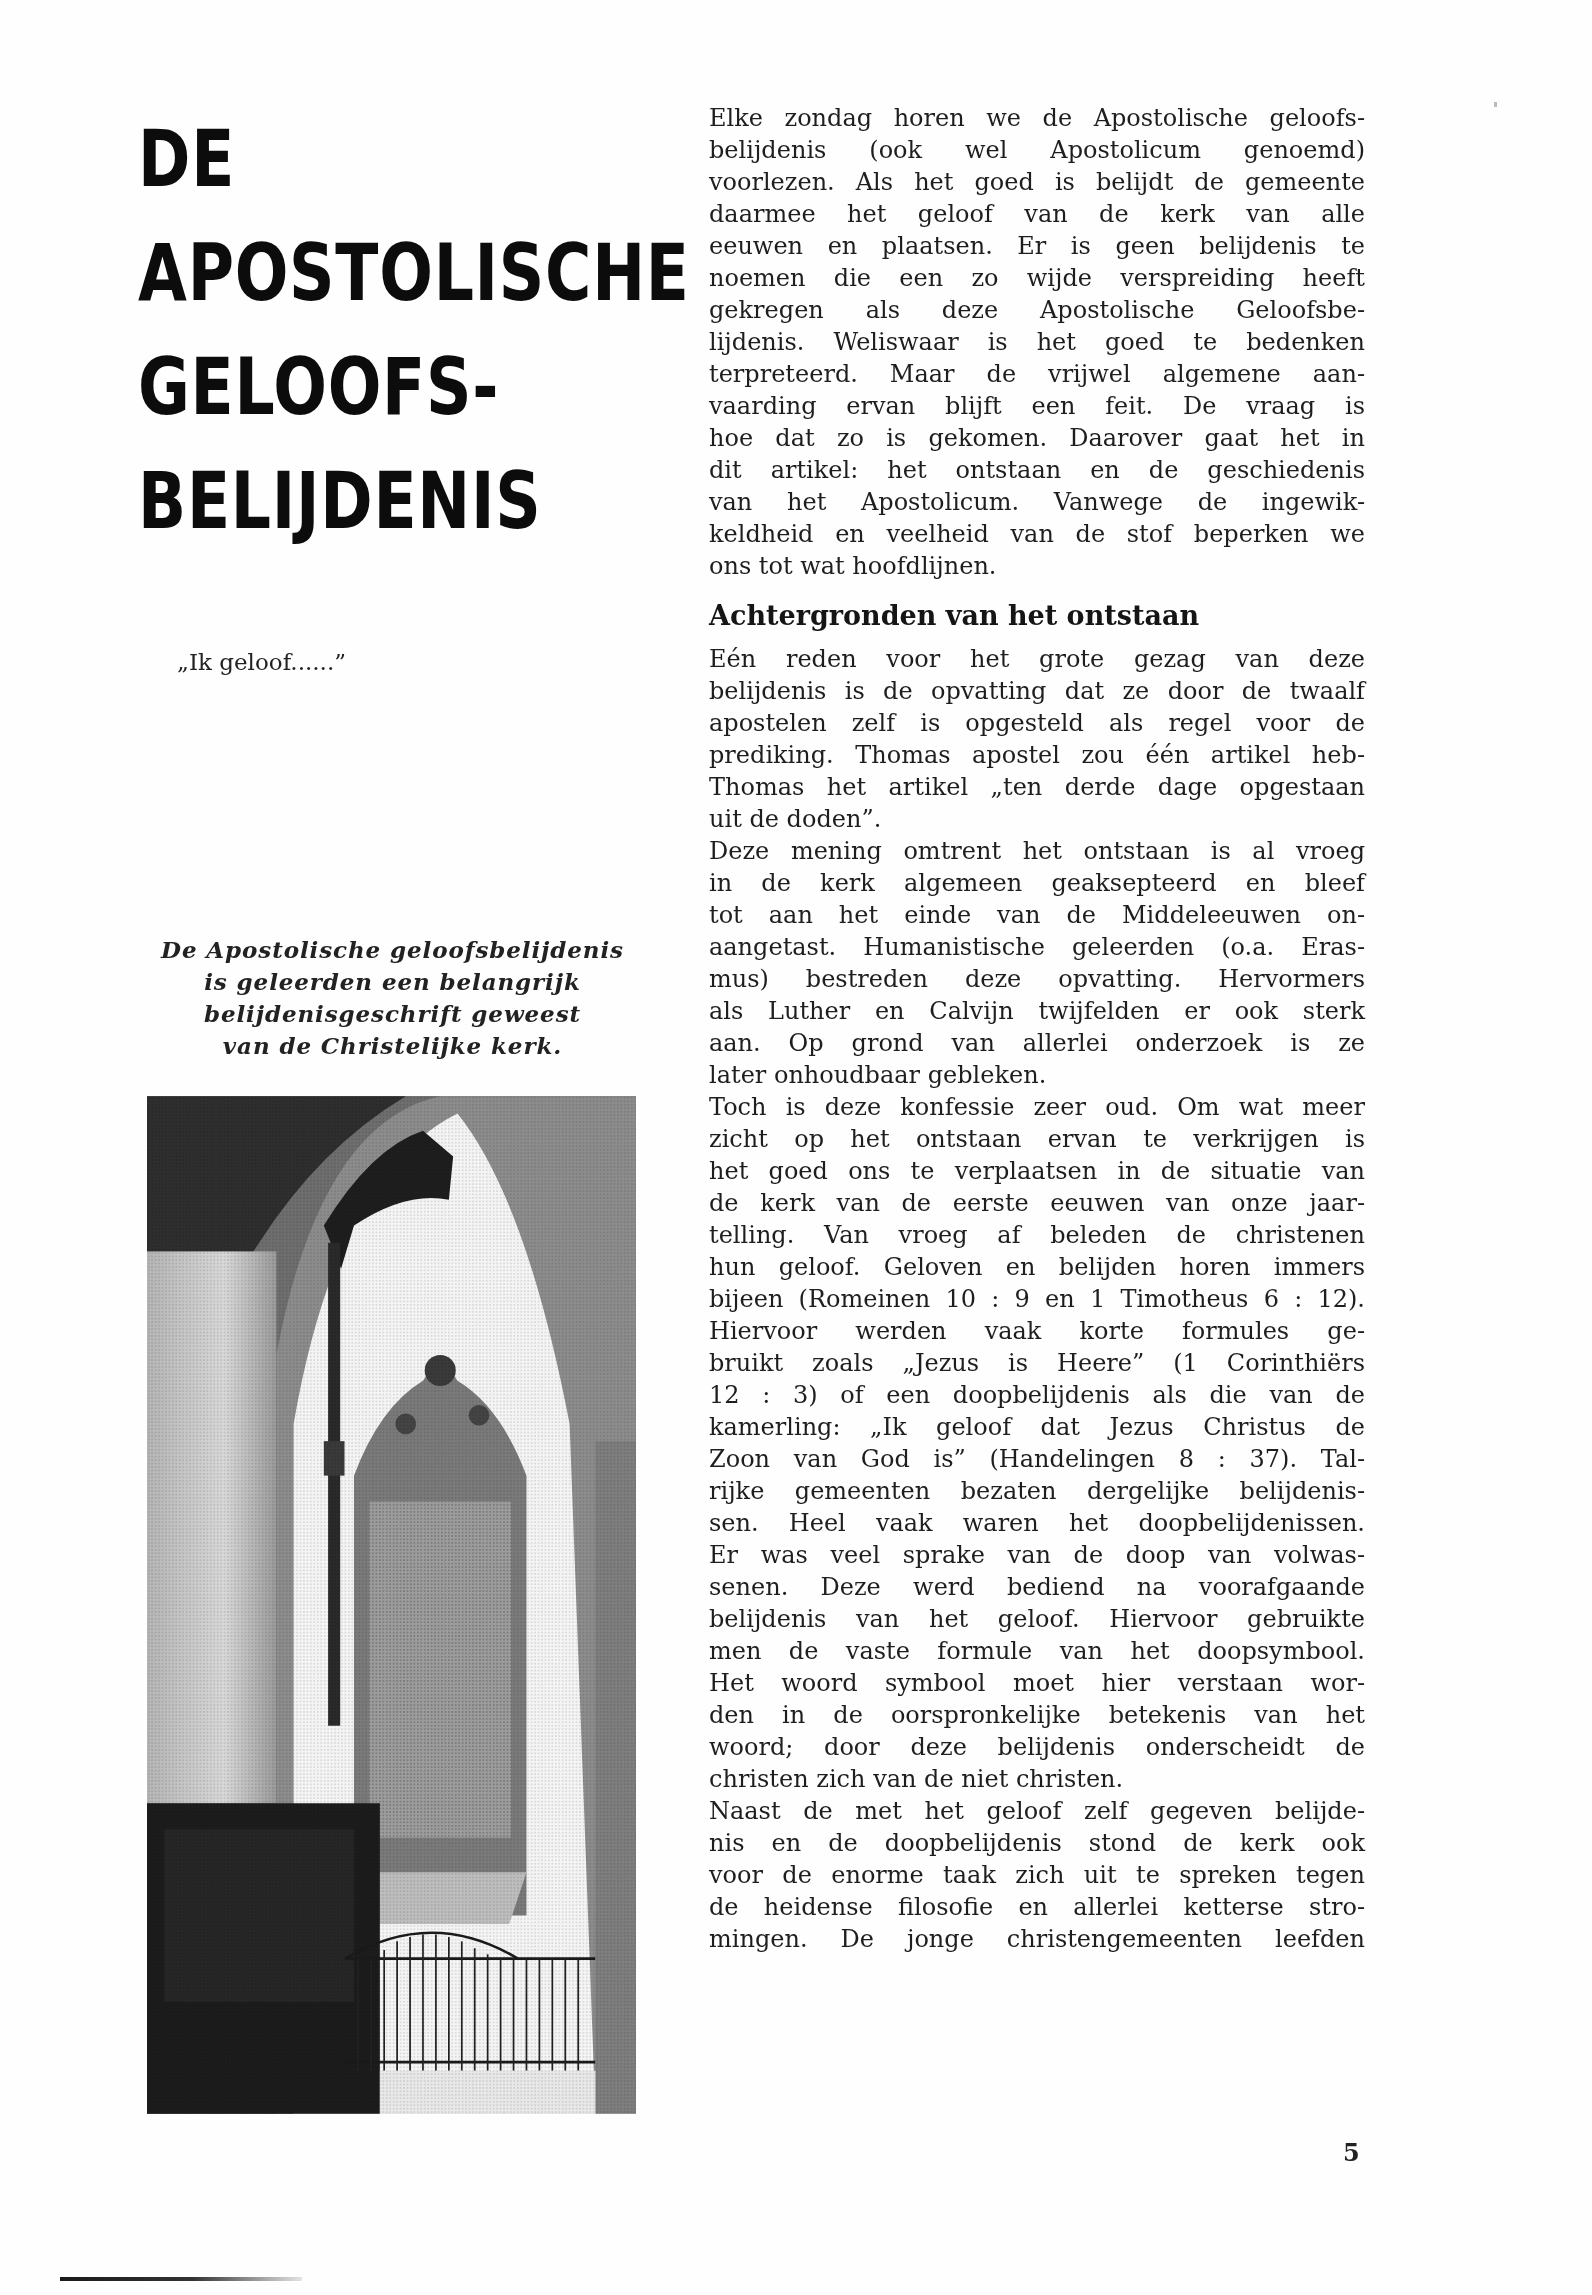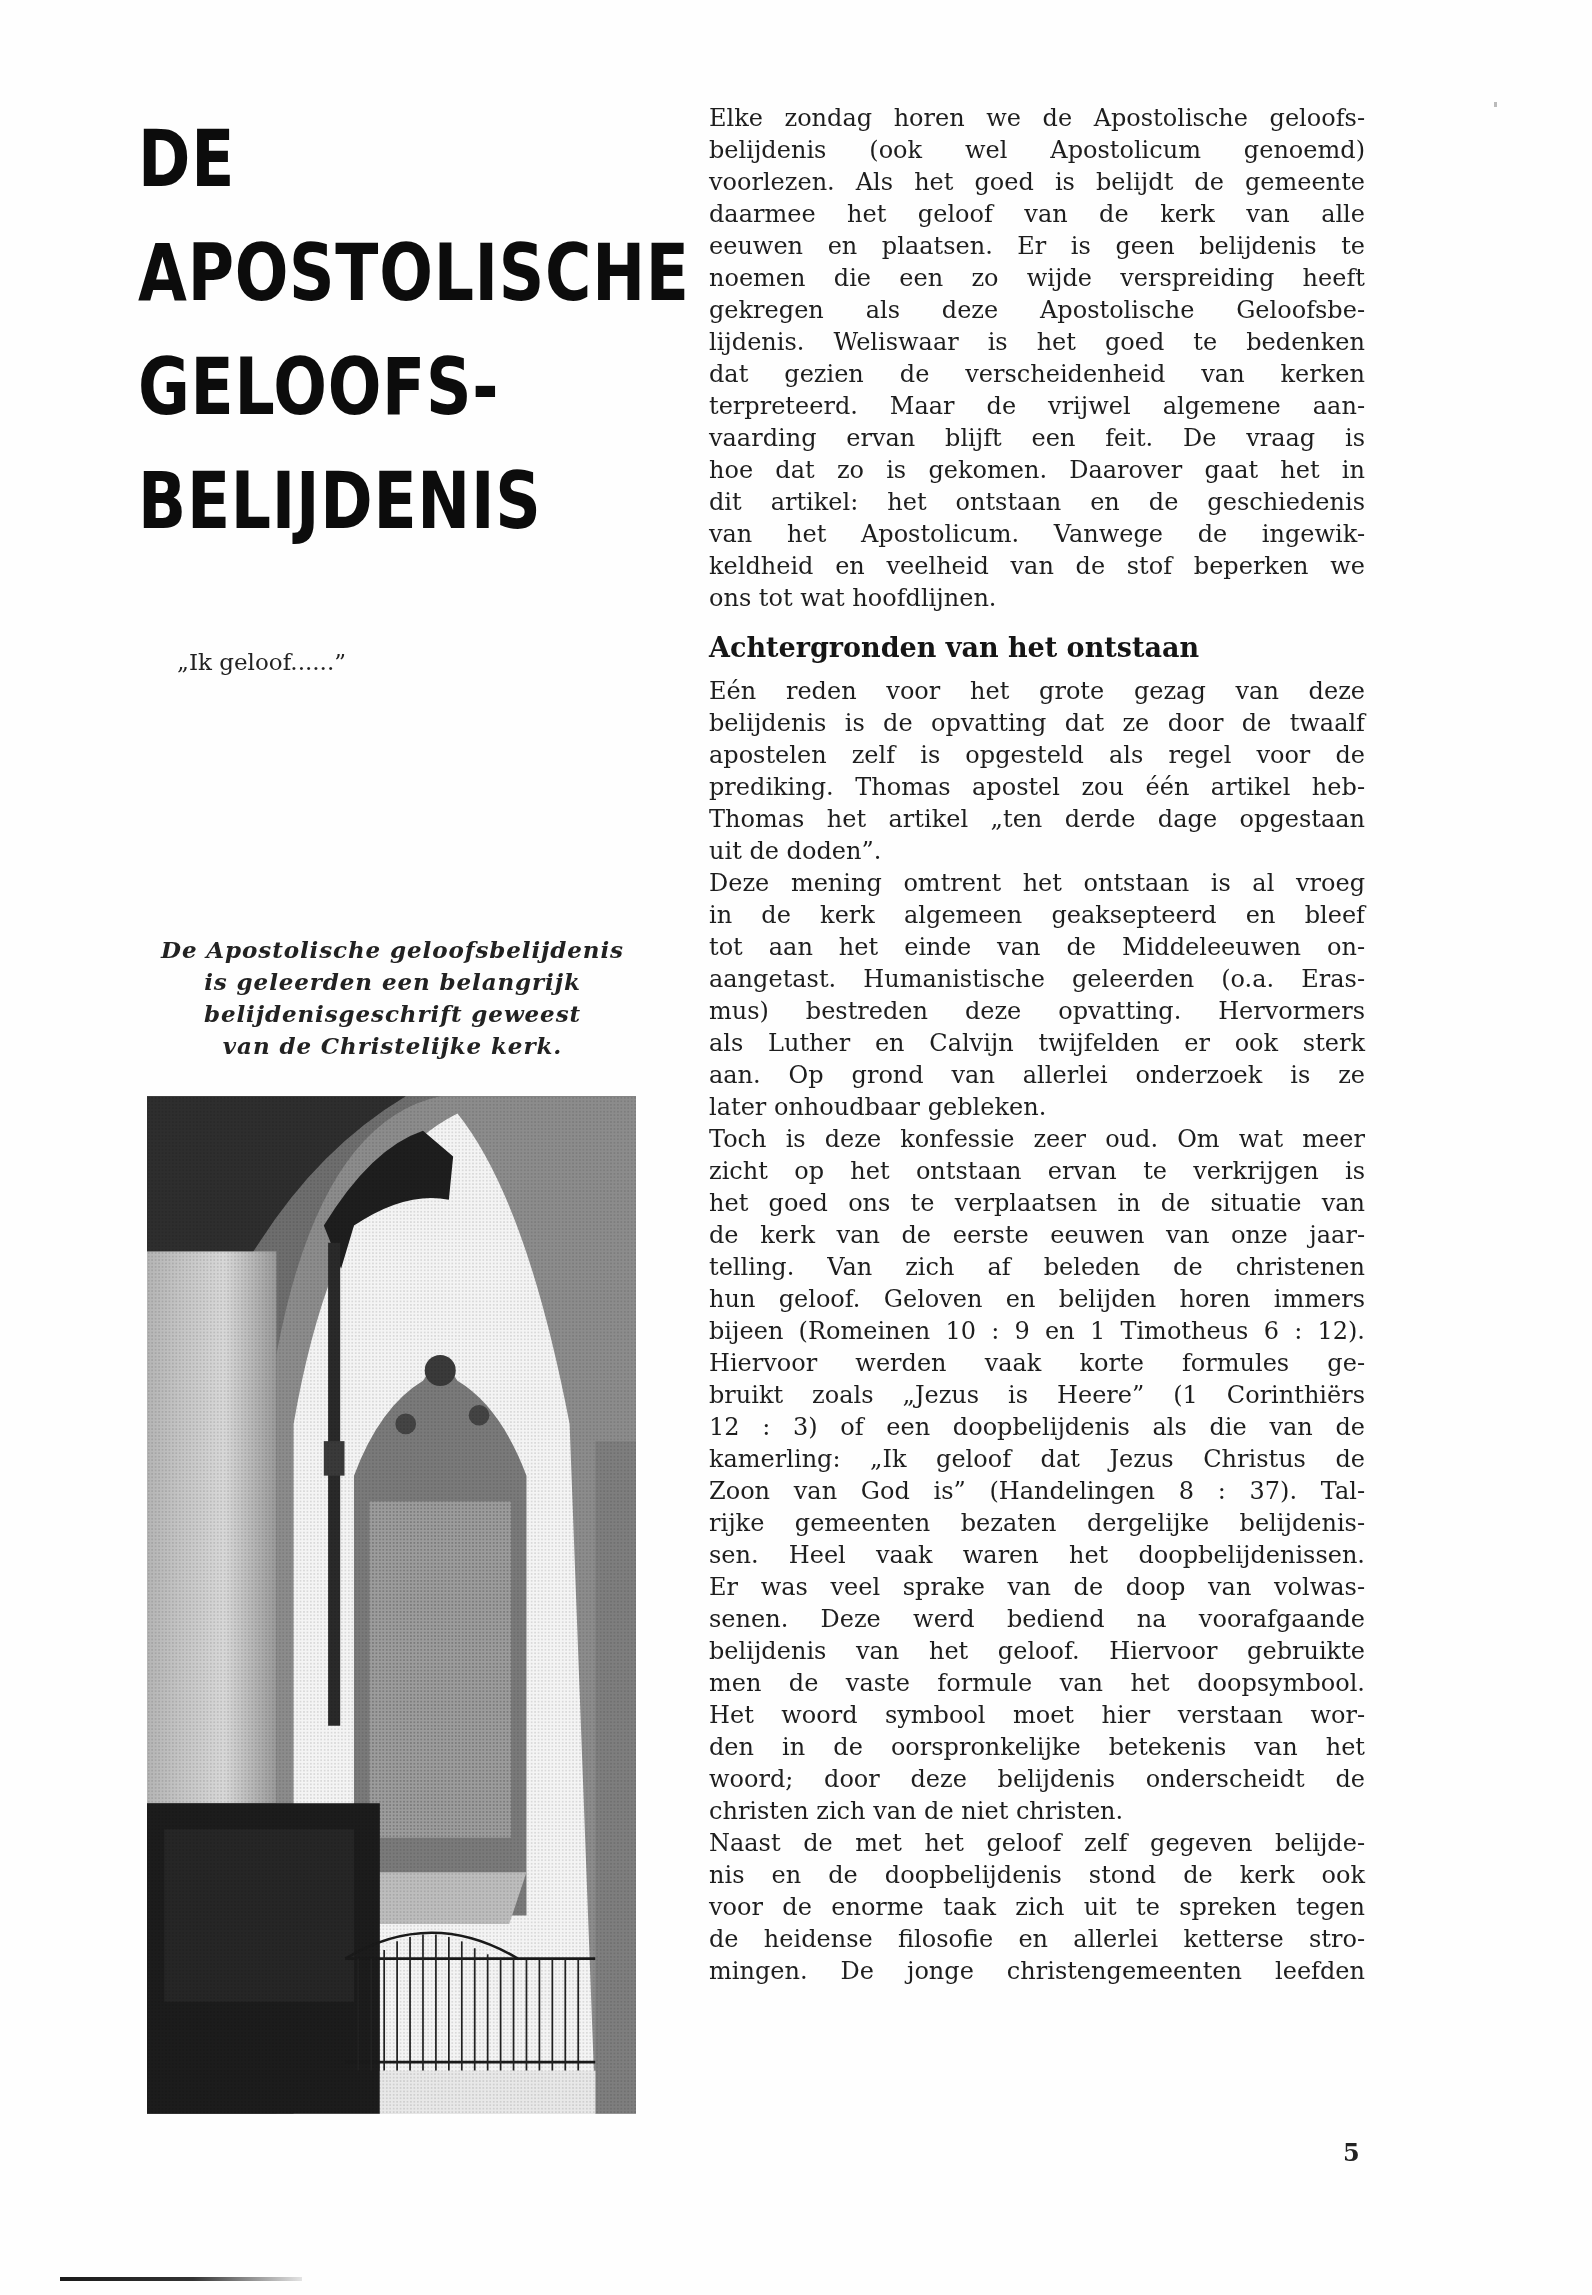--- a/index.html
+++ b/index.html
@@ -230,21 +230,20 @@
   <div class="body-col">
     <div>
       <span class="ln">Elke zondag horen we de Apostolische geloofs-</span>
       <span class="ln">belijdenis (ook wel Apostolicum genoemd)</span>
       <span class="ln">voorlezen. Als het goed is belijdt de gemeente</span>
       <span class="ln">daarmee het geloof van de kerk van alle</span>
       <span class="ln">eeuwen en plaatsen. Er is geen belijdenis te</span>
       <span class="ln">noemen die een zo wijde verspreiding heeft</span>
       <span class="ln">gekregen als deze Apostolische Geloofsbe-</span>
       <span class="ln">lijdenis. Weliswaar is het goed te bedenken</span>
-      <span class="ln">dat gezien de verscheidenheid van kerken</span>
       <span class="ln">terpreteerd. Maar de vrijwel algemene aan-</span>
       <span class="ln">vaarding ervan blijft een feit. De vraag is</span>
       <span class="ln">hoe dat zo is gekomen. Daarover gaat het in</span>
       <span class="ln">dit artikel: het ontstaan en de geschiedenis</span>
       <span class="ln">van het Apostolicum. Vanwege de ingewik-</span>
       <span class="ln">keldheid en veelheid van de stof beperken we</span>
       <span class="ln last">ons tot wat hoofdlijnen.</span>
     </div>
 
     <h2 class="subhead">Achtergronden van het ontstaan</h2>
@@ -261,21 +260,21 @@
       <span class="ln">tot aan het einde van de Middeleeuwen on-</span>
       <span class="ln">aangetast. Humanistische geleerden (o.a. Eras-</span>
       <span class="ln">mus) bestreden deze opvatting. Hervormers</span>
       <span class="ln">als Luther en Calvijn twijfelden er ook sterk</span>
       <span class="ln">aan. Op grond van allerlei onderzoek is ze</span>
       <span class="ln last">later onhoudbaar gebleken.</span>
       <span class="ln">Toch is deze konfessie zeer oud. Om wat meer</span>
       <span class="ln">zicht op het ontstaan ervan te verkrijgen is</span>
       <span class="ln">het goed ons te verplaatsen in de situatie van</span>
       <span class="ln">de kerk van de eerste eeuwen van onze jaar-</span>
-      <span class="ln">telling. Van zich af beleden de christenen</span>
+      <span class="ln">telling. Van vroeg af beleden de christenen</span>
       <span class="ln">hun geloof. Geloven en belijden horen immers</span>
       <span class="ln">bijeen (Romeinen 10 : 9 en 1 Timotheus 6 : 12).</span>
       <span class="ln">Hiervoor werden vaak korte formules ge-</span>
       <span class="ln">bruikt zoals „Jezus is Heere” (1 Corinthiërs</span>
       <span class="ln">12 : 3) of een doopbelijdenis als die van de</span>
       <span class="ln">kamerling: „Ik geloof dat Jezus Christus de</span>
       <span class="ln">Zoon van God is” (Handelingen 8 : 37). Tal-</span>
       <span class="ln">rijke gemeenten bezaten dergelijke belijdenis-</span>
       <span class="ln">sen. Heel vaak waren het doopbelijdenissen.</span>
       <span class="ln">Er was veel sprake van de doop van volwas-</span>

